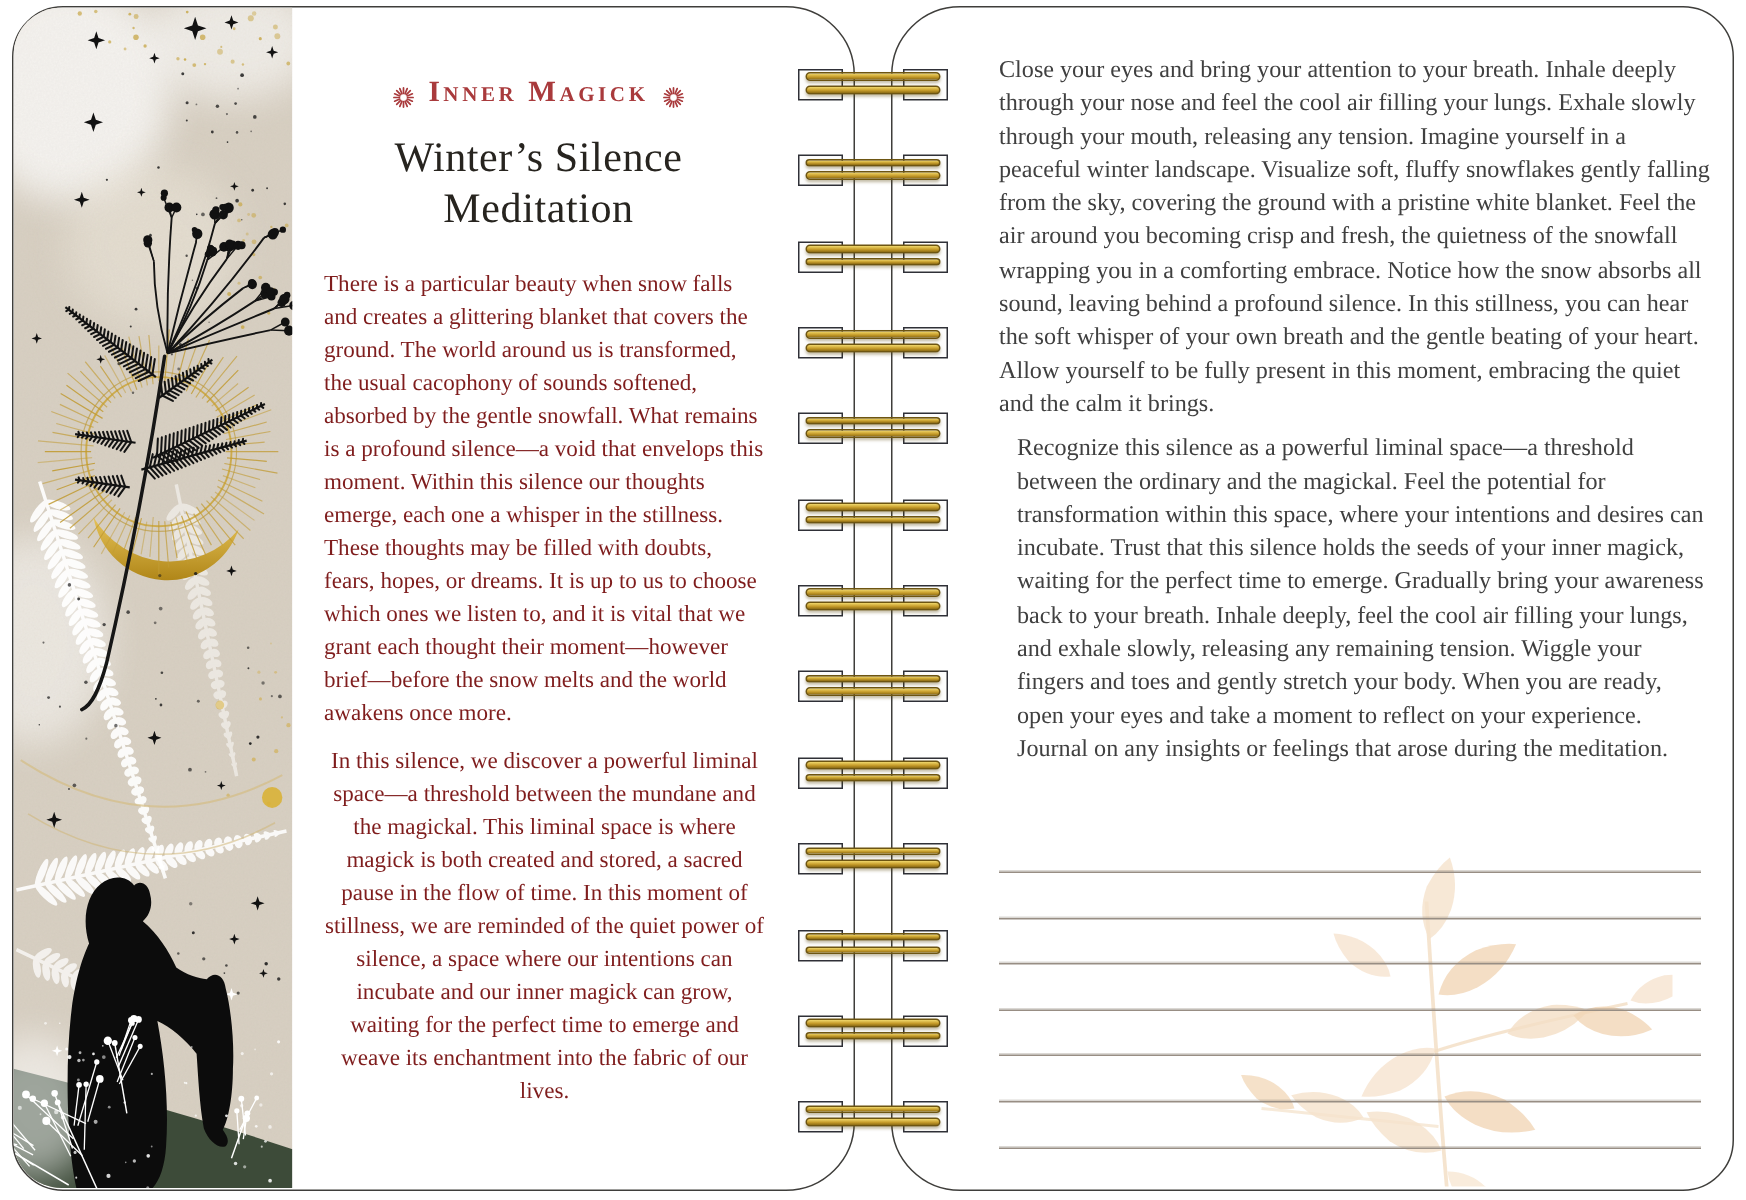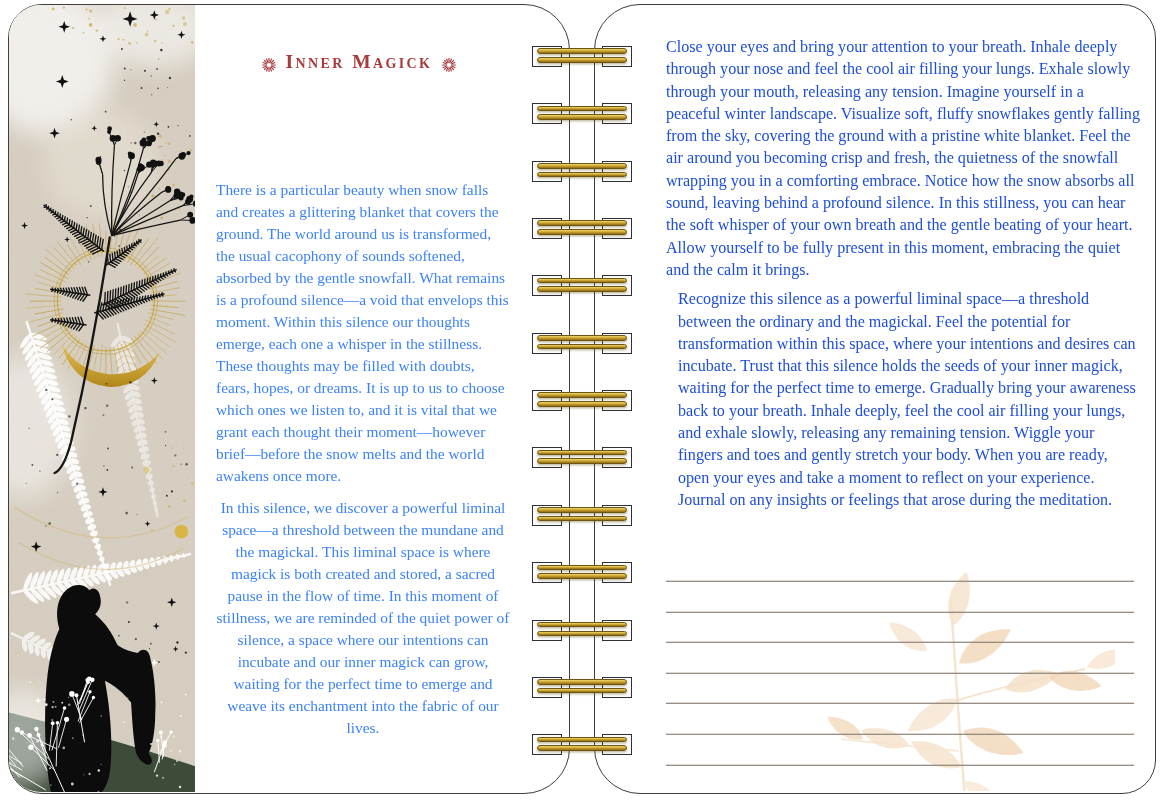--- a/index.html
+++ b/index.html
@@ -14,26 +14,26 @@
   .illu-wrap svg{display:block;width:100%;height:100%;}
   
   .brand{position:absolute;left:198px;width:304px;top:46px;display:flex;
          justify-content:center;align-items:flex-end;gap:9px;}
   .brand-text{font-size:19.5px;font-weight:700;font-variant:small-caps;
               letter-spacing:2.4px;color:#a93a3c;white-space:nowrap;}
   .sun-icon svg{display:block;}
   .title{position:absolute;left:198px;width:304px;top:84px;margin:0;text-align:center;
          font-size:28px;line-height:1.22;font-weight:400;color:#27241f;letter-spacing:.4px;}
   .left-body{position:absolute;left:207px;width:294px;top:174px;
-             font-size:15.4px;line-height:22px;color:#3b82f6;}
+             font-size:15.4px;line-height:22px;color:#7f1d1d;}
   .left-body p,.right-body p{margin:0;}
   .left-body p + p{margin-top:10px;text-align:center;}
   
   .right-body{position:absolute;left:71px;width:474px;top:31px;
-              font-size:16.1px;line-height:22.3px;color:#1d4ed8;}
+              font-size:16.1px;line-height:22.3px;color:#404040;}
   .right-body p + p{margin-top:7px;margin-left:12px;}
   .journal-area{position:absolute;left:0;right:2px;top:548px;bottom:2px;overflow:hidden;
                 border-radius:0 0 32px 44px;}
   .leaf-wm{position:absolute;left:118px;top:18px;width:402px;height:226px;}
   .jline{position:absolute;left:71px;width:468px;height:1px;background:#988e84;
          box-shadow:0 -1px 0 rgba(125,114,102,.28);}
   
   .binding{position:absolute;left:524px;top:0;width:116px;height:800px;z-index:6;}
   .ring{position:absolute;left:0;width:100%;height:26px;}
   .slot{position:absolute;top:2px;width:30px;height:21px;background:#fdfdfc;
@@ -1027,20 +1027,21 @@
             <line x1="-1.9091883092036788" y1="-1.9091883092036783" x2="-4.525483399593905" y2="-4.525483399593904" stroke="#a93a3c" stroke-width="1.15" stroke-linecap="round"></line>
             <line x1="-1.0332452673857417" y1="-2.494474737780475" x2="-2.449173967136573" y2="-5.9128290080722365" stroke="#a93a3c" stroke-width="1.15" stroke-linecap="round"></line>
             <line x1="-4.959819536546781e-16" y1="-2.7" x2="-1.175660927181459e-15" y2="-6.4" stroke="#a93a3c" stroke-width="1.15" stroke-linecap="round"></line>
             <line x1="1.033245267385743" y1="-2.494474737780474" x2="2.449173967136576" y2="-5.912829008072235" stroke="#a93a3c" stroke-width="1.15" stroke-linecap="round"></line>
             <line x1="1.9091883092036779" y1="-1.9091883092036788" x2="4.525483399593903" y2="-4.525483399593905" stroke="#a93a3c" stroke-width="1.15" stroke-linecap="round"></line>
             <line x1="2.494474737780475" y1="-1.033245267385742" x2="5.9128290080722365" y2="-2.4491739671365735" stroke="#a93a3c" stroke-width="1.15" stroke-linecap="round"></line>
           </svg>
         </span>
     </div>
 
+    <h1 class="title">Winter’s Silence Meditation</h1>
 
     <div class="left-body" id="left-paragraphs">
         <p>There is a particular beauty when snow falls and creates a glittering blanket that covers the ground. The world around us is transformed, the usual cacophony of sounds softened, absorbed by the gentle snowfall. What remains is a profound silence—a void that envelops this moment. Within this silence our thoughts emerge, each one a whisper in the stillness. These thoughts may be filled with doubts, fears, hopes, or dreams. It is up to us to choose which ones we listen to, and it is vital that we grant each thought their moment—however brief—before the snow melts and the world awakens once more.</p>
         <p>In this silence, we discover a powerful liminal space—a threshold between the mundane and the magickal. This liminal space is where magick is both created and stored, a sacred pause in the flow of time. In this moment of stillness, we are reminded of the quiet power of silence, a space where our intentions can incubate and our inner magick can grow, waiting for the perfect time to emerge and weave its enchantment into the fabric of our lives.</p>
       </div>
   </div>
 
   <div class="binding" id="binding">
       <div class="ring" style="top: 44px;">
         <span class="slot slot-l"></span>

